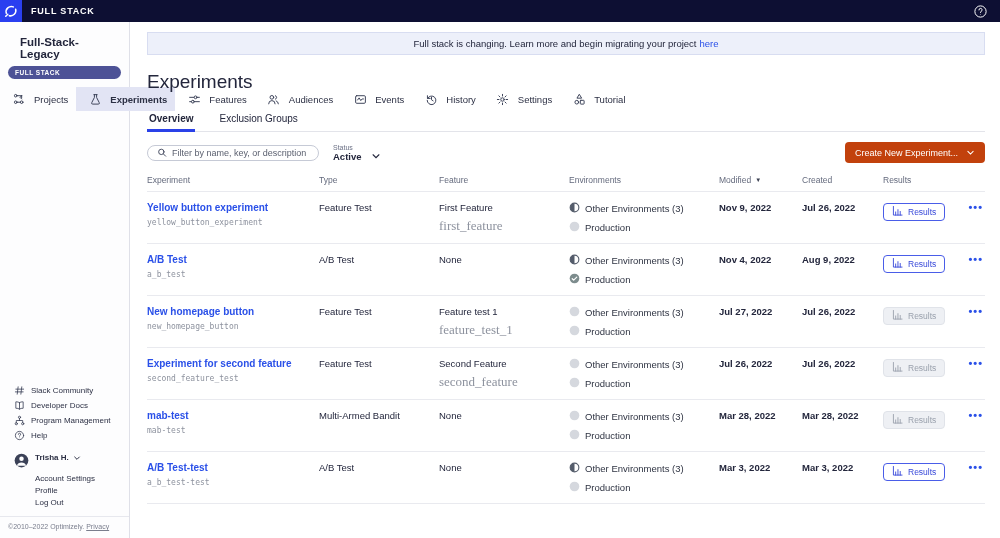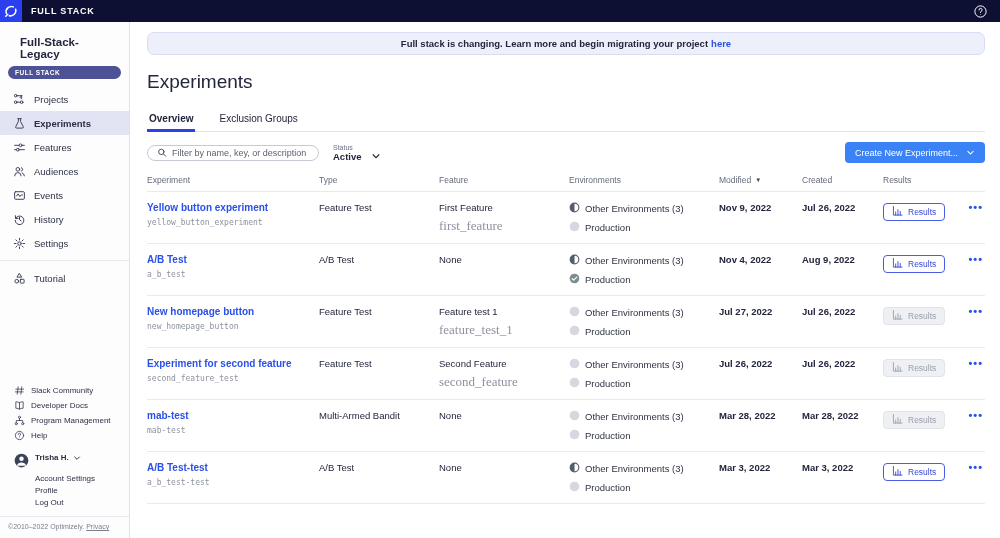--- a/index.html
+++ b/index.html
@@ -13,58 +13,58 @@
   .help-top { margin-right:12px; display:flex; align-items:center; cursor:pointer; }
 
   
   .shell { display:flex; height:516px; }
   .sidebar { width:130px; flex:0 0 130px; background:#fdfdfe; border-right:1px solid #dfe0e8; display:flex; flex-direction:column; padding-top:14px; }
   .main { flex:1; padding:10px 15px 0 17px; overflow:hidden; }
 
   
   .proj-name { font-size:11.5px; font-weight:bold; color:#23263c; padding:0 20px; margin-bottom:6px; }
   .proj-badge { display:inline-block; margin:0 8px 8px 8px; background:#4d5296; color:#fff; font-size:6.5px; font-weight:bold; letter-spacing:0.5px; padding:3px 7px; border-radius:7px; }
-  .nav { display:flex; flex-direction:column; }
+  .nav { display:flex; }
   .nav-item { display:flex; align-items:center; gap:8px; height:24px; padding:0 8px 0 12px; font-size:9.5px; color:#2c3044; cursor:pointer; }
   .nav-item.active { background:#e2e4f4; font-weight:bold; }
   .nav-item .ic { width:14px; height:14px; display:flex; align-items:center; justify-content:center; color:#3b4157; }
   .nav-divider { height:1px; background:#e7e8ee; margin:5px 0; }
 
   .side-footer { margin-top:auto; display:flex; flex-direction:column; }
   .flink { display:flex; align-items:center; gap:6px; height:15px; padding:0 8px 0 14px; font-size:8px; color:#2c3044; cursor:pointer; }
   .flink .ic { width:11px; height:11px; display:flex; align-items:center; justify-content:center; color:#3b4157; }
   .user-block { margin:10px 0 0 14px; }
   .user-row { display:flex; align-items:flex-start; gap:6px; cursor:pointer; }
   .user-name { font-size:8px; font-weight:bold; color:#2c3044; display:flex; align-items:center; gap:4px; }
   .user-links { margin-left:21px; display:flex; flex-direction:column; gap:3px; margin-top:2px; }
   .user-links span { font-size:8px; color:#2c3044; cursor:pointer; }
   .copyright { border-top:1px solid #e7e8ee; margin-top:9px; padding:6px 8px 8px 8px; font-size:7px; color:#7a7e8d; }
   .copyright a { color:#7a7e8d; text-decoration:underline; cursor:pointer; }
 
   
-  .banner { background:#edf0fa; border:1px solid #d8ddf1; border-radius:7px; height:23px; display:flex; align-items:center; justify-content:center; font-size:9.5px; color:#23263c;font-weight:bold; }
+  .banner { background:#edf0fa; border:1px solid #d8ddf1; border-radius:0; height:23px; display:flex; align-items:center; justify-content:center; font-size:9.5px; color:#23263c; }
   .banner a { color:#2a50e8; text-decoration:none; margin-left:3px; cursor:pointer; }
 
   
   .page-title { font-size:19px; font-weight:500; color:#23263c; margin-top:16px; }
   .tabs { display:flex; gap:22px; margin-top:14px; border-bottom:1px solid #e3e4ea; }
   .tab { font-size:10px; color:#23263c; padding:6px 2px 7px 2px; cursor:pointer; position:relative; }
   .tab.active { font-weight:bold; }
   .tab.active::after { content:""; position:absolute; left:0; right:0; bottom:-1px; height:3px; background:#2a41e8; }
 
   
   .toolbar { display:flex; align-items:center; margin-top:10px; }
   .filter-box { display:flex; align-items:center; gap:5px; width:172px; height:16px; border:1px solid #c6cad6; border-radius:11px; padding:0 9px; background:#fff; }
   .filter-box input { border:none; outline:none; font-size:9px; color:#23263c; width:100%; background:transparent; font-family:"Liberation Sans", sans-serif; }
   .filter-box input::placeholder { color:#5c6170; }
   .status-group { margin-left:14px; cursor:pointer; }
   .status-label { font-size:7px; color:#6b7085; }
   .status-value { font-size:9.5px; font-weight:bold; color:#23263c; display:flex; align-items:center; gap:9px; }
   .toolbar-spacer { flex:1; }
-  .create-btn { background:#3b82f6; color:#fff; border:none; border-radius:4px; height:21px; padding:0 10px; font-size:9px; font-family:"Liberation Sans", sans-serif; display:flex; align-items:center; gap:8px; cursor:pointer; }
+  .create-btn { background:#c2410c; color:#fff; border:none; border-radius:4px; height:21px; padding:0 10px; font-size:9px; font-family:"Liberation Sans", sans-serif; display:flex; align-items:center; gap:8px; cursor:pointer; }
 
   
   .grid-cols { display:grid; grid-template-columns:172px 120px 130px 150px 83px 81px 76px 1fr; align-items:start; }
   .thead { margin-top:12px; padding-bottom:6px; border-bottom:1px solid #e9eaef; }
   .th { font-size:8.5px; color:#646a7d; display:flex; align-items:center; gap:4px; }
   .sort-tri { font-size:6px; color:#3c4152; }
   .trow { border-bottom:1px solid #e9eaef; padding:10px 0 9px 0; min-height:45px; }
   .exp-name { font-size:10px; font-weight:bold; color:#2a50e8; cursor:pointer; }
   .exp-key { font-size:8px; color:#8d929e; font-family:"DejaVu Sans Mono", monospace; margin-top:5px; }
   .cell-plain { font-size:9.5px; color:#23263c; }

